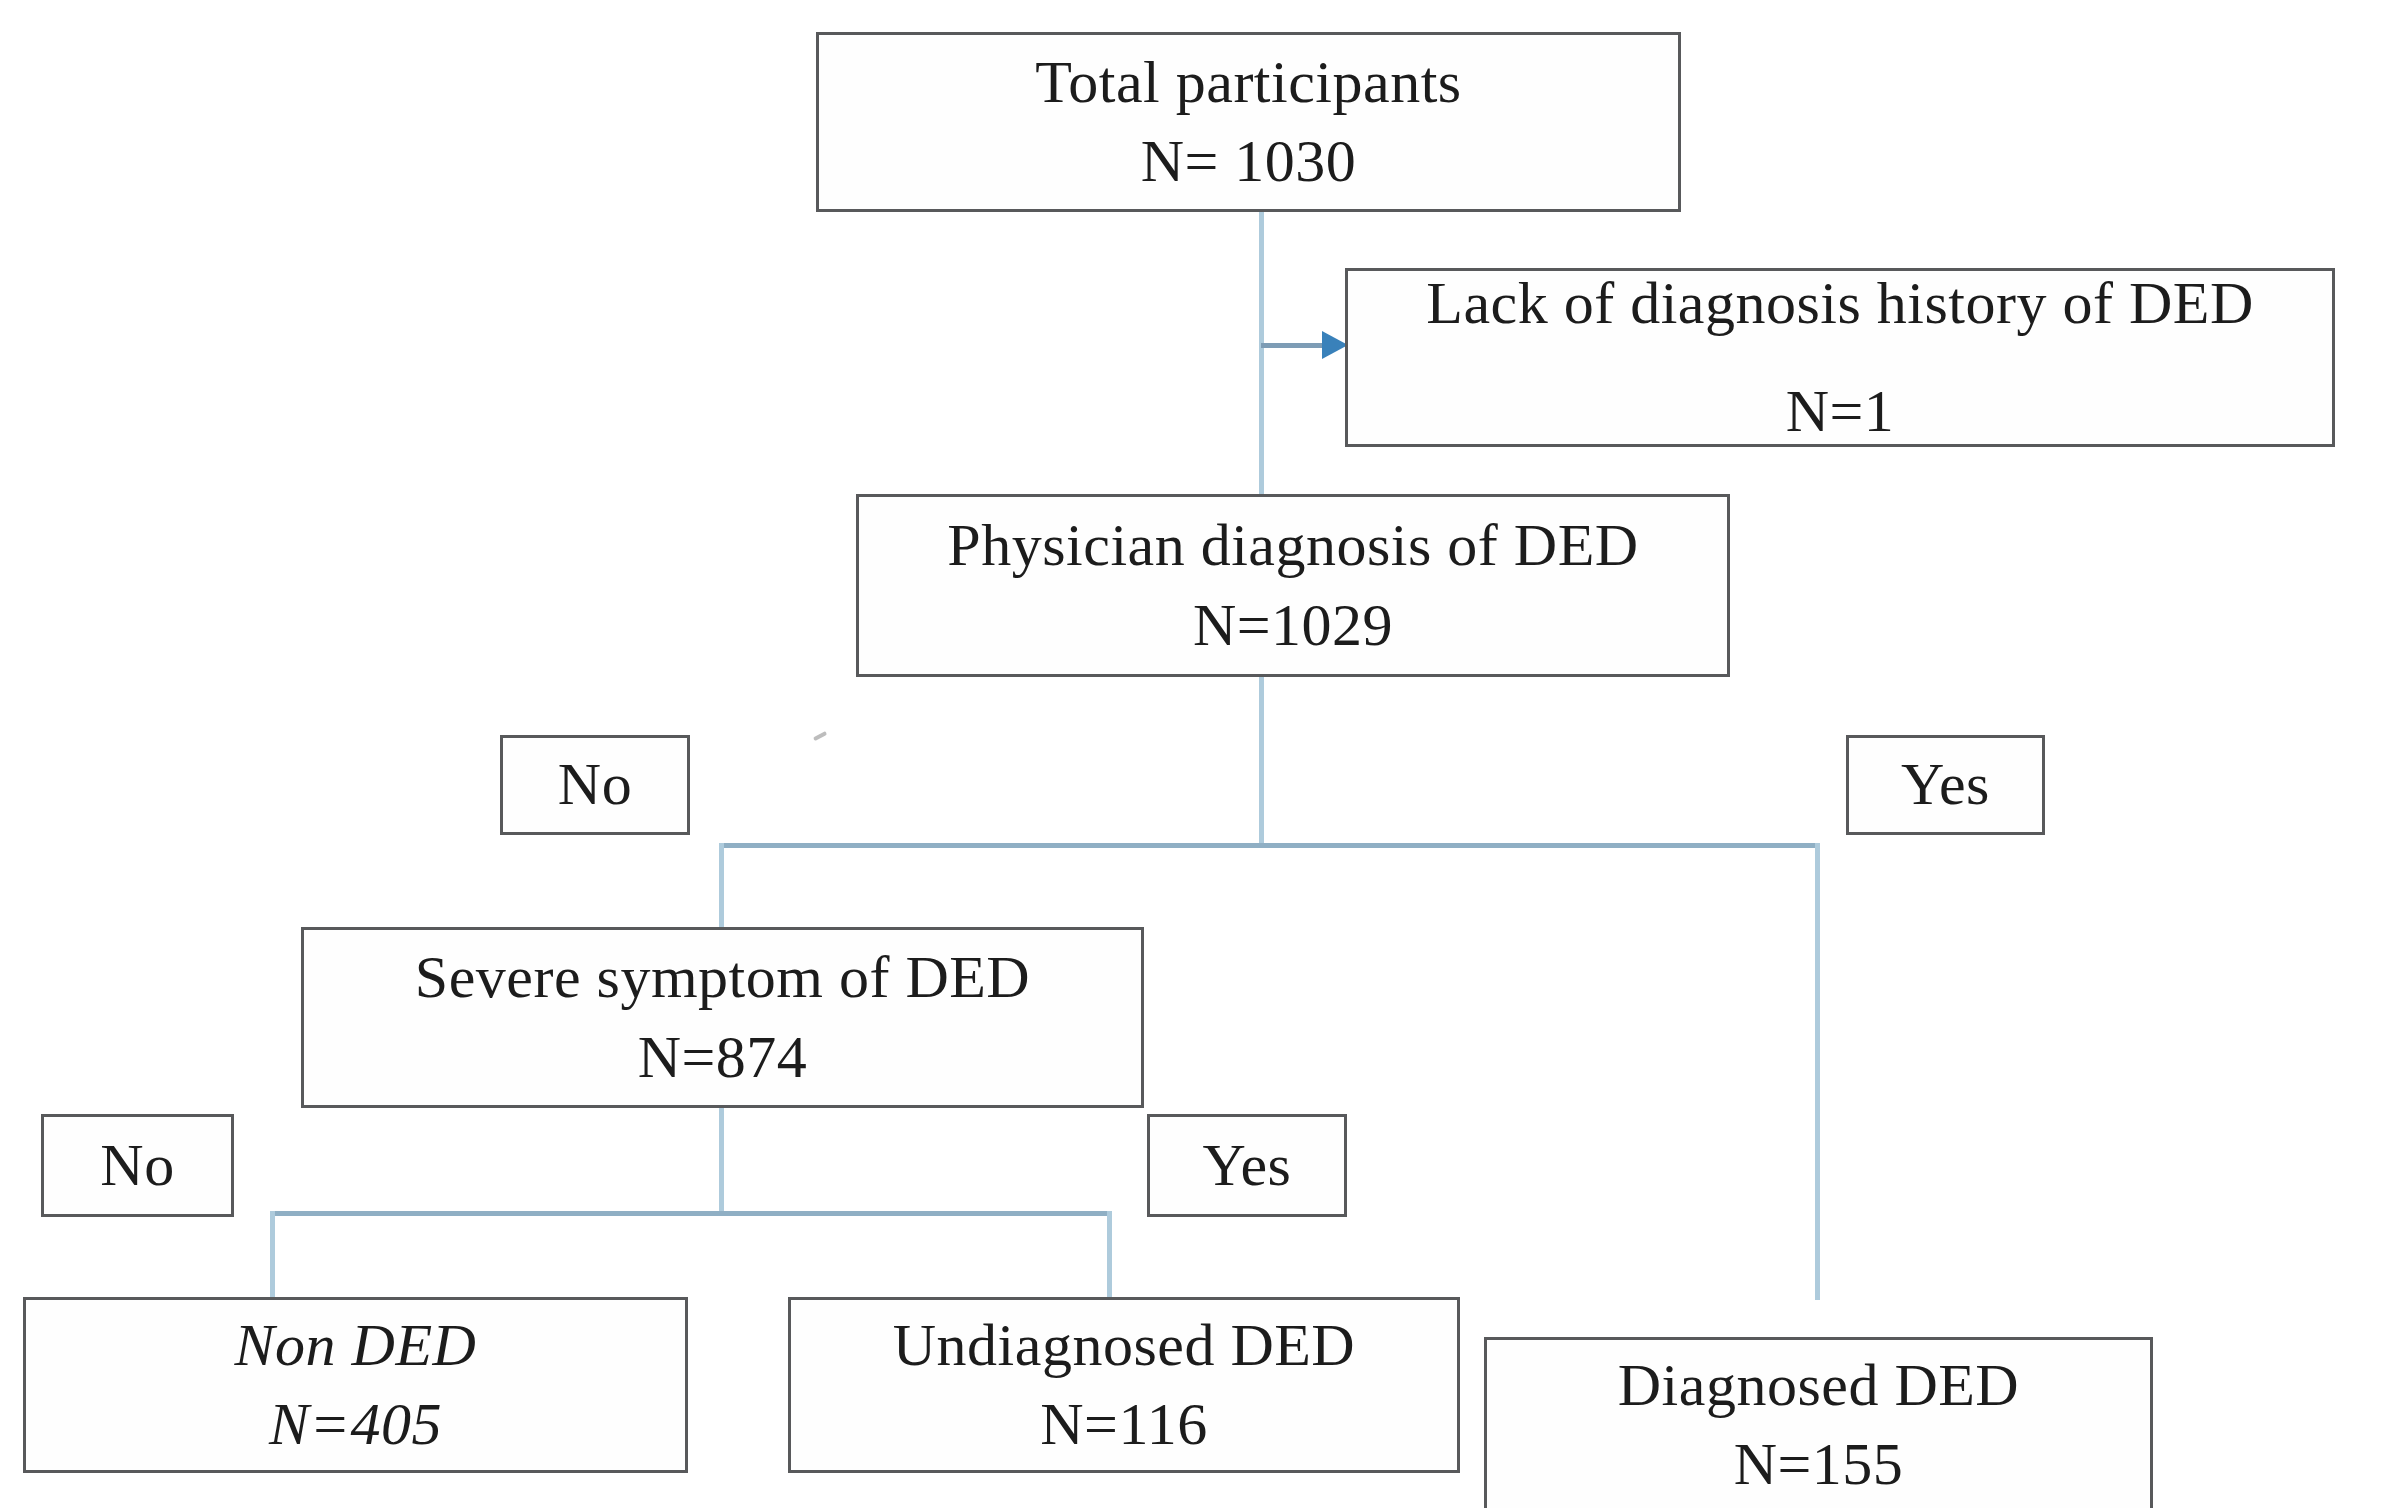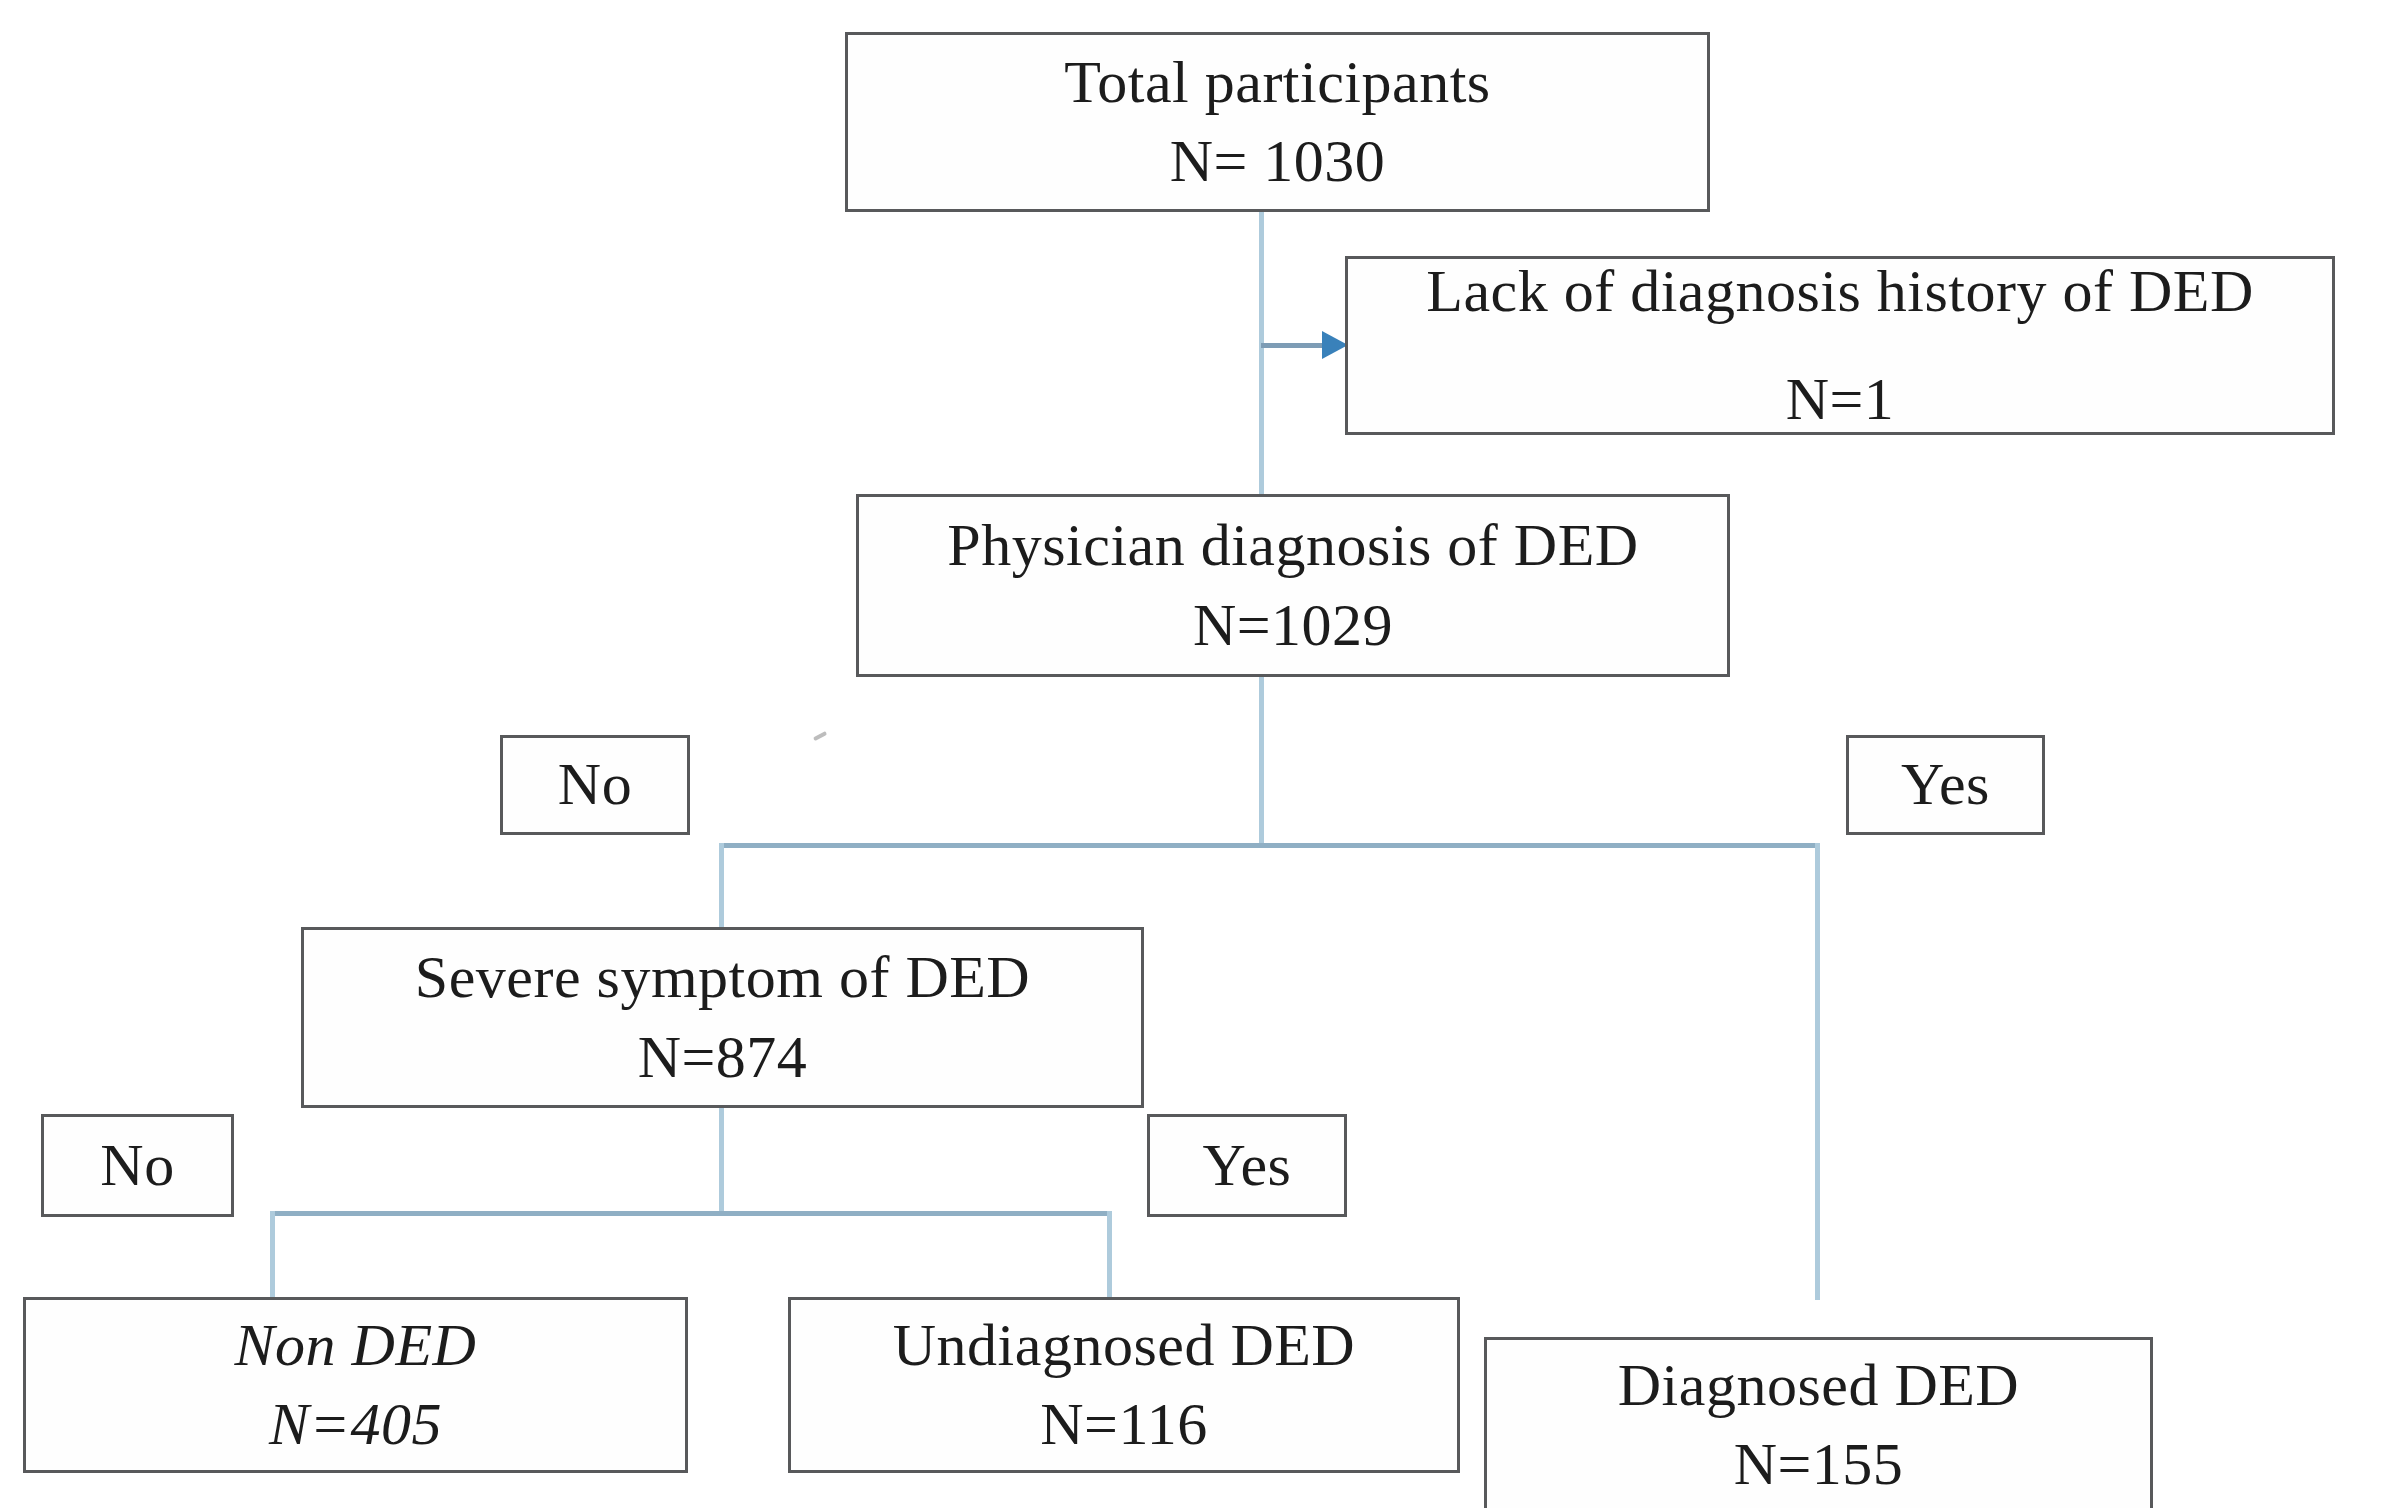--- a/index.html
+++ b/index.html
@@ -58,26 +58,26 @@
   <div class="conn v" style="left:1259px;top:674px;height:173px;"></div>
   <div class="conn h dark" style="left:719px;top:843px;width:1101px;"></div>
   <div class="conn v" style="left:719px;top:843px;height:88px;"></div>
   <div class="conn v" style="left:1815px;top:843px;height:457px;"></div>
   <div class="conn v" style="left:719px;top:1105px;height:111px;"></div>
   <div class="conn h dark" style="left:270px;top:1211px;width:842px;"></div>
   <div class="conn v" style="left:270px;top:1211px;height:88px;"></div>
   <div class="conn v" style="left:1107px;top:1211px;height:88px;"></div>
   <div class="stray" style="left:813px;top:734px;"></div>
 
-  <div class="box" style="left:845px;top:32px;width:865px;height:180px;font-family:Liberation Serif, serif;">
+  <div class="box" style="left:816px;top:32px;width:865px;height:180px;font-family:Liberation Serif, serif;">
     <div class="lbl">Total participants</div>
     <div class="cnt">N= 1030</div>
   </div>
 
-  <div class="box" style="left:1345px;top:256px;width:990px;height:179px;gap:28px;">
+  <div class="box" style="left:1345px;top:268px;width:990px;height:179px;gap:28px;">
     <div class="lbl">Lack of diagnosis history of DED</div>
     <div class="cnt">N=1</div>
   </div>
 
   <div class="box" style="left:824px;top:494px;width:874px;height:183px;margin-left:32px;">
     <div class="lbl">Physician diagnosis of DED</div>
     <div class="cnt">N=1029</div>
   </div>
 
   <div class="box" style="left:500px;top:735px;width:190px;height:100px;">

